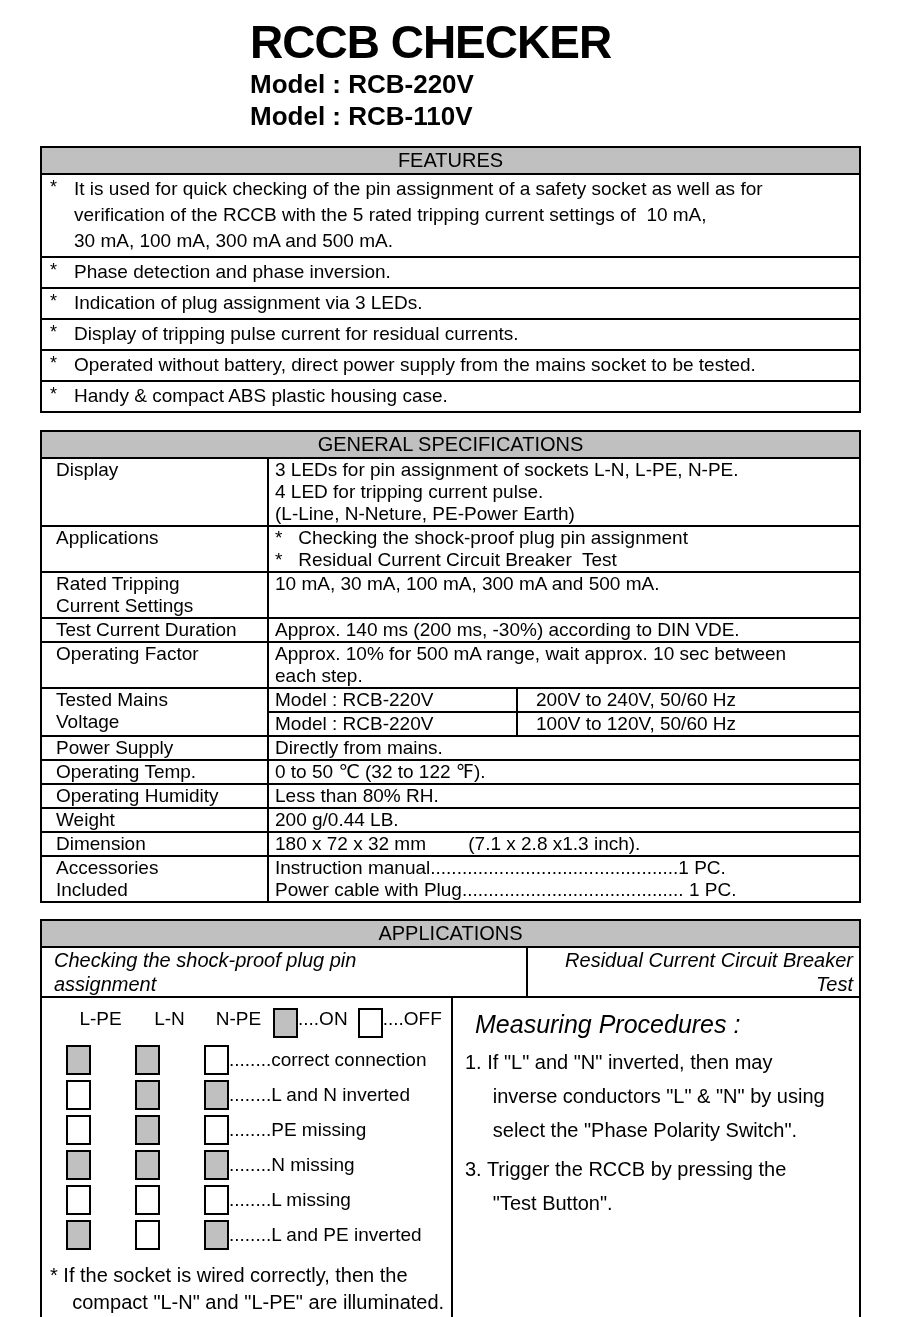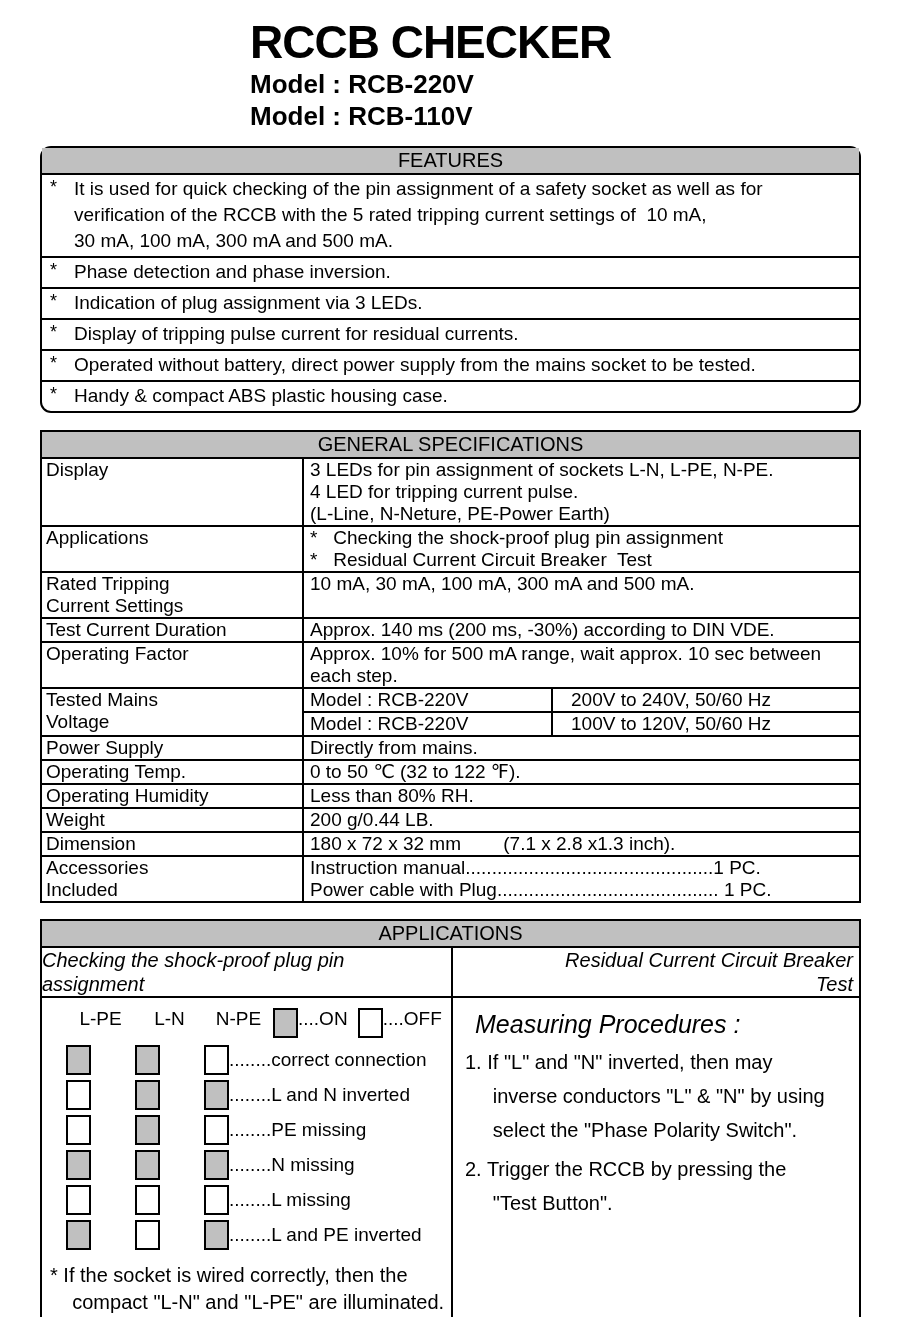--- a/index.html
+++ b/index.html
@@ -19,41 +19,41 @@
   
   .tbl { width:821px; margin-left:40px; border:2px solid #000; background:#fff; }
   .tbl-header {
     background:#c0c0c0; text-align:center;
     font-size:20px; line-height:23px; padding:1px 0;
     border-bottom:2px solid #000;
   }
   .pre { white-space:pre-wrap; }
 
   
-  .features { margin-top:14px;border-radius:11px; }
+  .features { margin-top:14px; }
   .feat-row { display:flex; padding:1px 4px 2px 8px; font-size:19px; line-height:26px; }
   .feat-row + .feat-row { border-top:2px solid #000; }
   .feat-ast { width:24px; flex:none; font-size:18px; position:relative; top:-2px; }
 
   
   .specs { margin-top:17px; }
   .spec-row { display:flex; font-size:19px; line-height:22px; }
   .spec-row + .spec-row { border-top:2px solid #000; }
-  .spec-label { width:262px; flex:none; border-right:2px solid #000; padding:0 4px; }
+  .spec-label { width:227px; flex:none; border-right:2px solid #000; padding:0 14px; }
   .spec-value { flex:1; padding:0 6px; }
   .spec-sub { flex:1; display:flex; flex-direction:column; }
   .sub-row { display:flex; }
   .sub-row:first-child { border-bottom:2px solid #000; }
   .sub-model { width:249px; flex:none; border-right:2px solid #000; padding:0 6px; }
   .sub-range { flex:1; padding:0 18px; }
 
   
   .apps { margin-top:16px; }
   .apps-sub { display:flex; border-bottom:2px solid #000; font-style:italic; font-size:20px; line-height:24px; }
-  .apps-sub-left { width:411px; flex:none; border-right:2px solid #000; padding:0 0; }
+  .apps-sub-left { width:486px; flex:none; border-right:2px solid #000; padding:0 12px; }
   .apps-sub-right { flex:1; padding:0 6px;text-align:right; }
   .apps-body { display:flex; font-size:19px; }
   .apps-left { width:411px; flex:none; border-right:2px solid #000; padding:10px 4px 6px 2px; }
   .apps-right { flex:1; padding:8px 8px 8px 12px; }
 
   .legend { display:flex; align-items:flex-start; height:32px; padding-left:22px; margin-bottom:2px; }
   .legend-lbl { width:69px; text-align:center; flex:none; }
   .legend .led { margin-right:0; }
   .legend-txt { margin-right:10px; }
 
@@ -241,19 +241,19 @@
 
         <div class="left-note pre">* If the socket is wired correctly, then the
     compact "L-N" and "L-PE" are illuminated.</div>
       </div>
 
       <div class="apps-right">
         <div class="measuring">Measuring Procedures :</div>
         <div class="step">1. If "L" and "N" inverted, then may
      inverse conductors "L" &amp; "N" by using
      select the "Phase Polarity Switch".</div>
-        <div class="step">2. Trigger the RCCB by pressing the
+        <div class="step">3. Trigger the RCCB by pressing the
      "Test Button".</div>
       </div>
     </div>
   </section>
 
 </div>
 
 </body></html>

